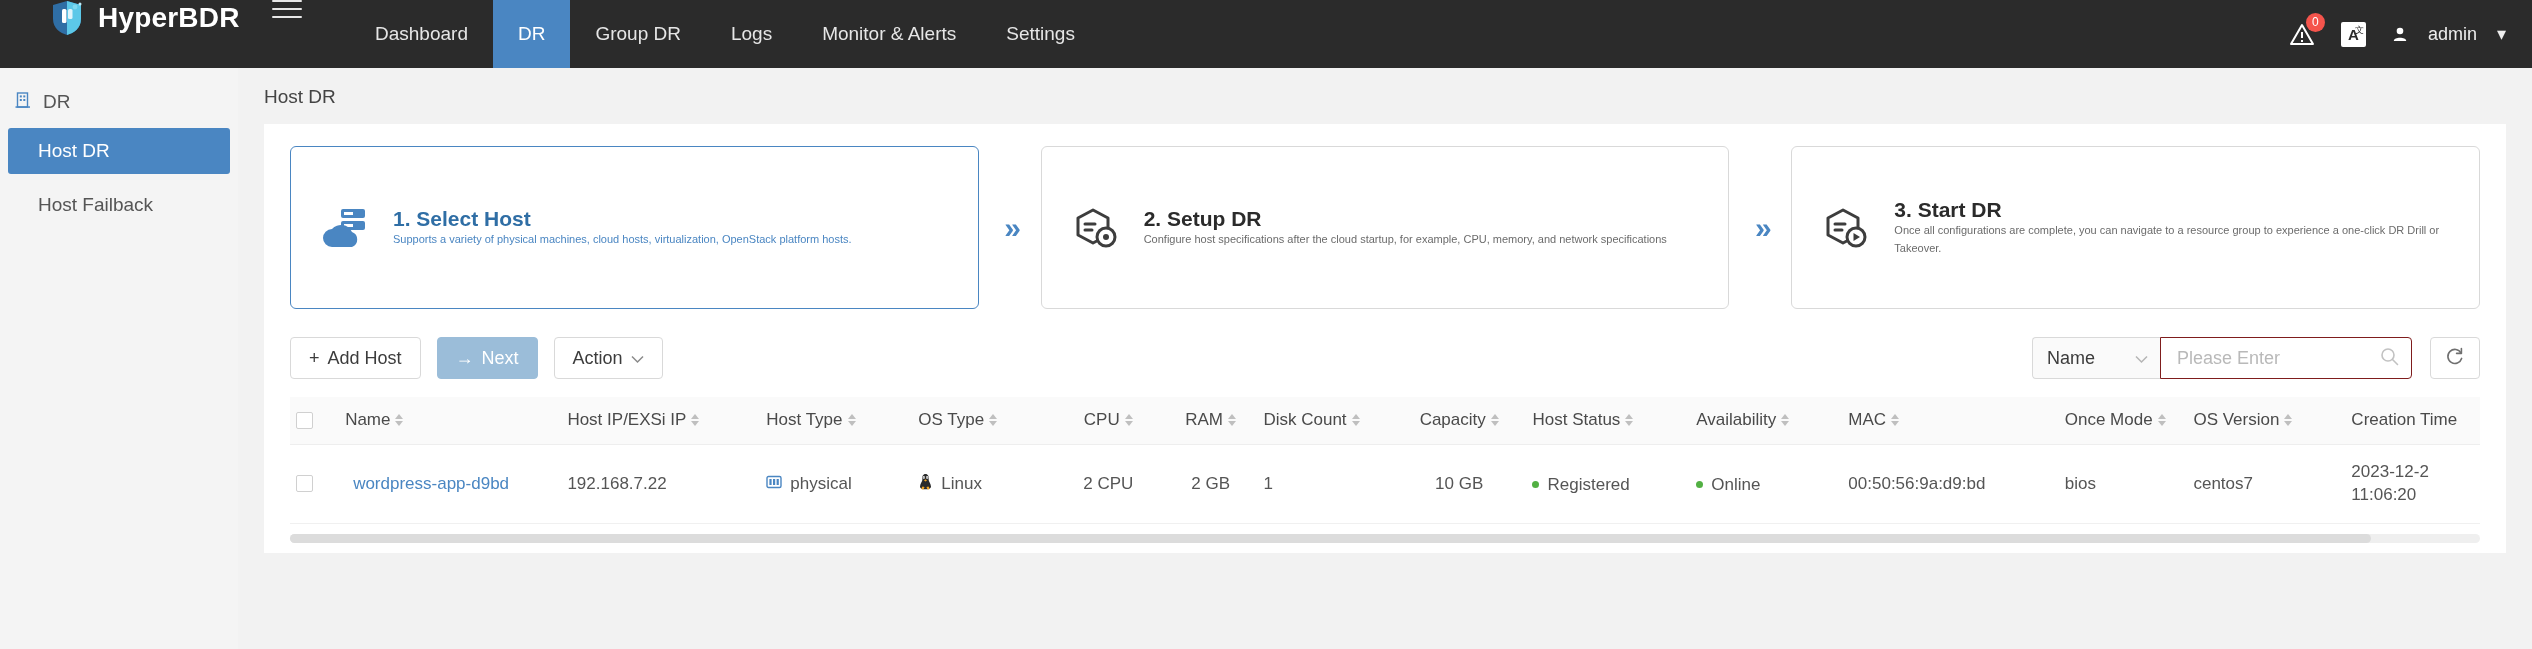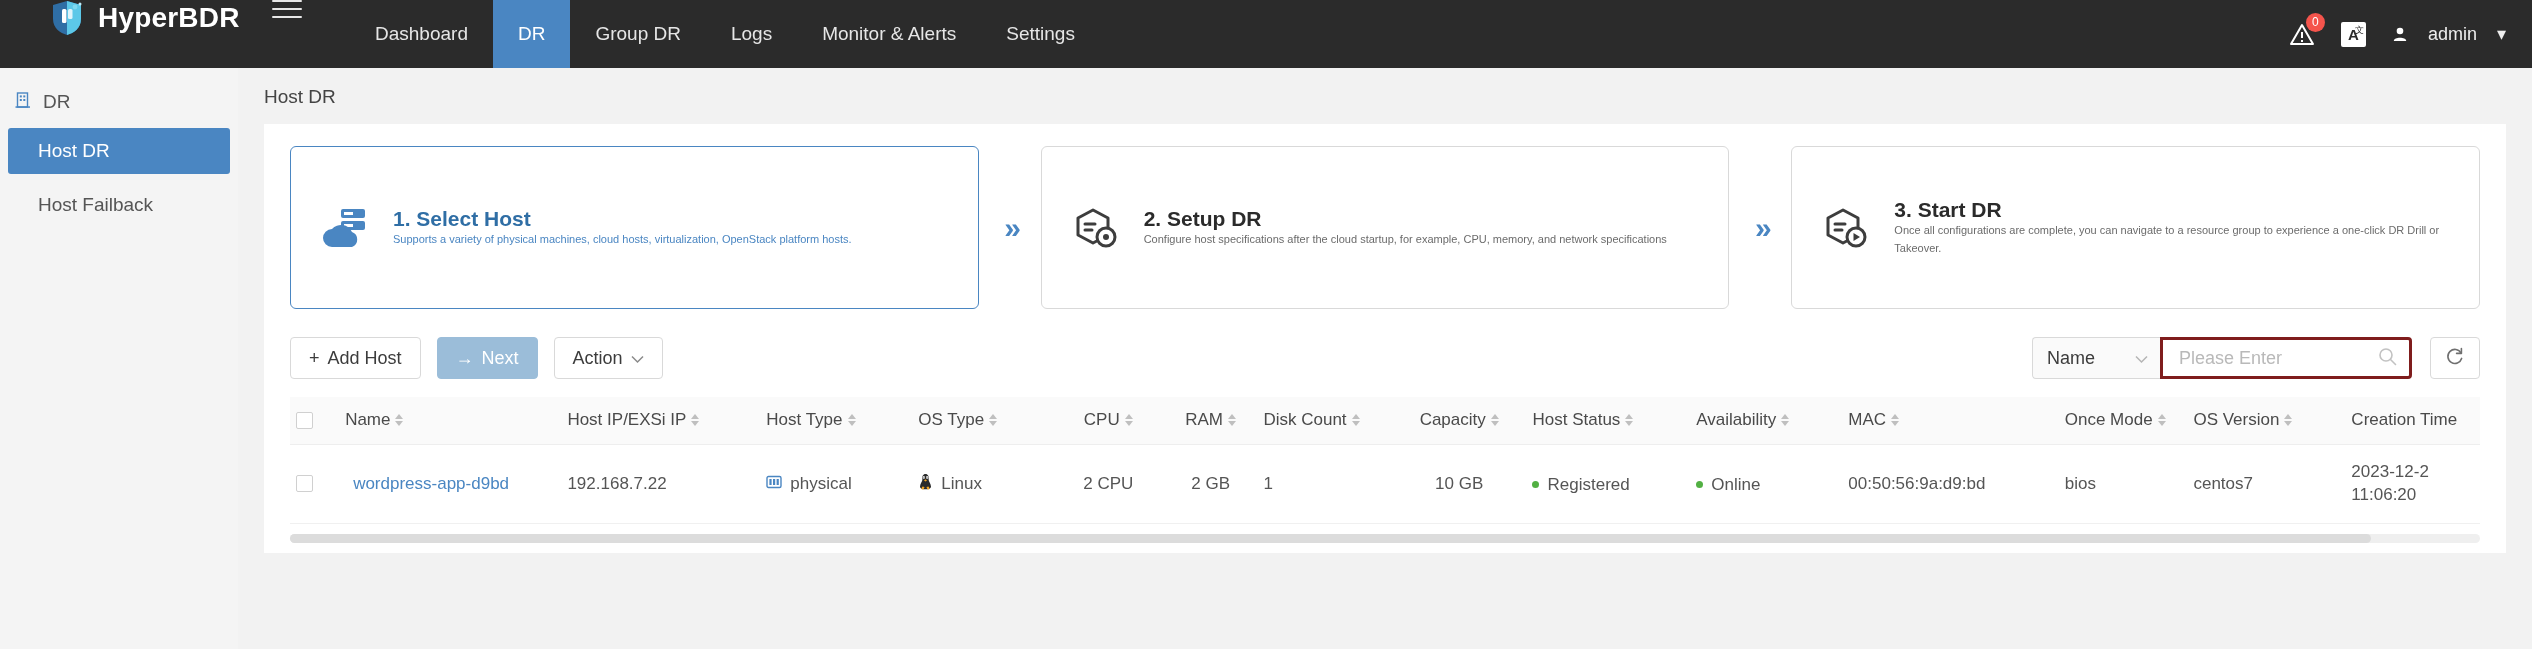--- a/index.html
+++ b/index.html
@@ -87,21 +87,21 @@
     font-family:"Liberation Sans", sans-serif;
   }
   .btn.disabled-primary { background:#9bbdd9; border-color:#9bbdd9; color:#fff; }
   .toolbar-right { margin-left:auto; display:flex; align-items:center; }
   .select-box {
     height:42px; min-width:128px; border:1px solid #d9d9d9; border-right:none;
     border-radius:4px 0 0 4px; background:#fafafa; display:flex; align-items:center;
     justify-content:space-between; padding:0 12px 0 14px; font-size:18px; color:#3c3c3c; cursor:pointer;
   }
   .search-box {
-    height:42px; width:252px; border:3px solid #7f1d1d; border-radius:0 4px 4px 0;
+    height:42px; width:252px; border:1px solid #7f1d1d; border-radius:0 4px 4px 0;
     background:#fff; display:flex; align-items:center; justify-content:space-between;
     padding:0 12px 0 14px;
   }
   .search-box input {
     border:none; outline:none; font-size:18px; color:#333; width:190px;
     font-family:"Liberation Sans", sans-serif; background:transparent;
   }
   .search-box input::placeholder { color:#b9b9b9; }
   .refresh-btn {
     width:50px; height:42px; border:1px solid #d9d9d9; border-radius:4px; background:#fff;

